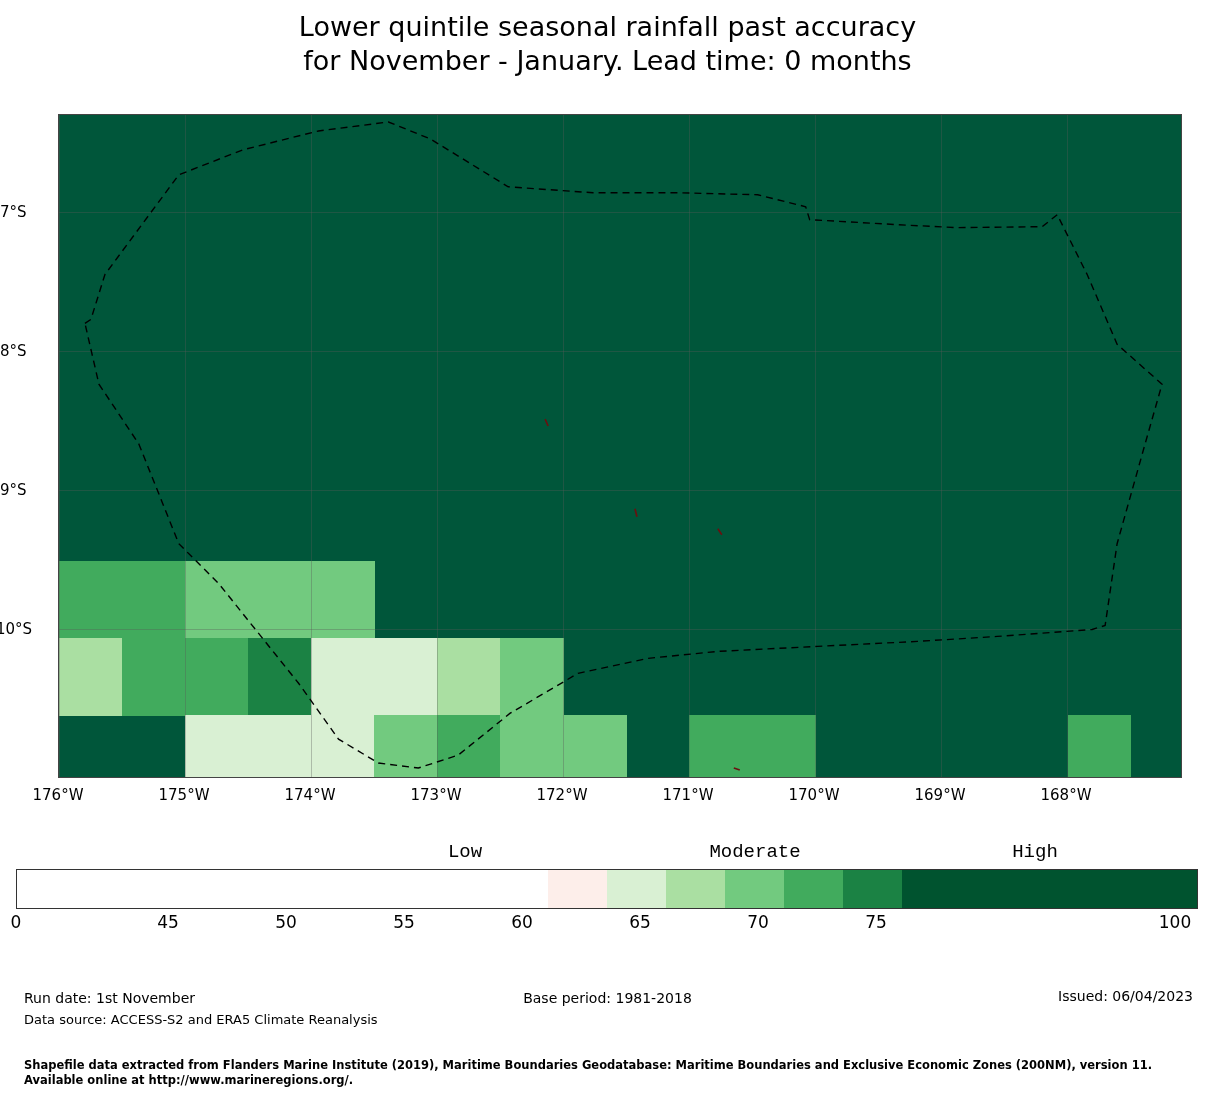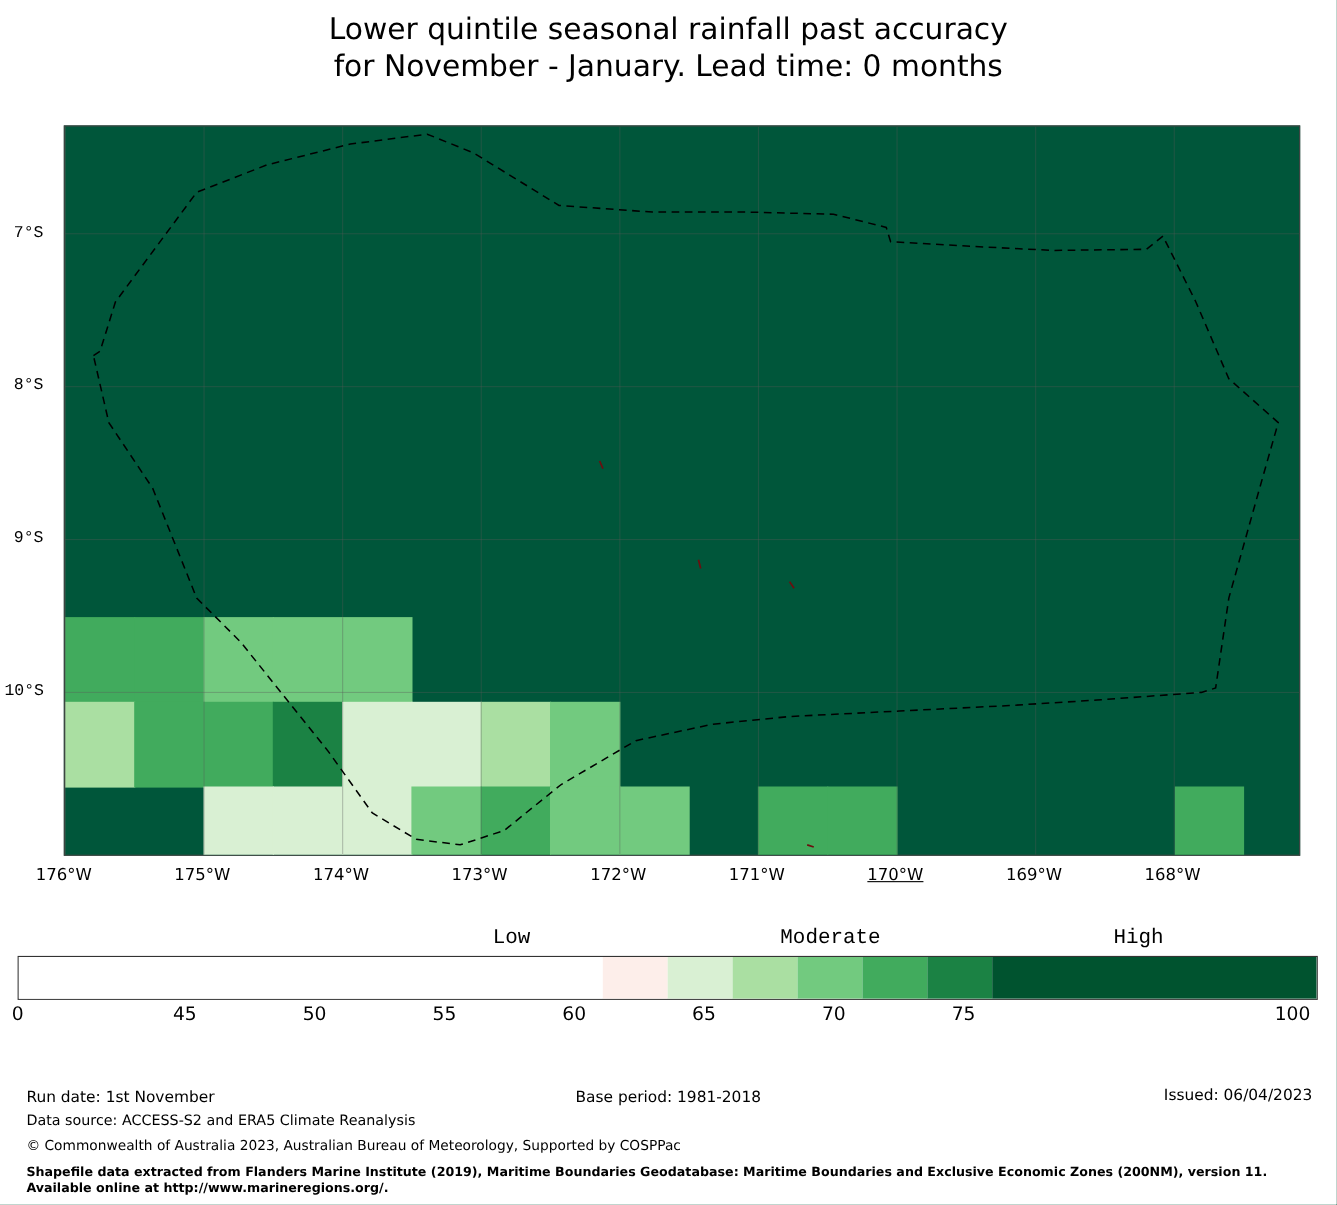--- a/index.html
+++ b/index.html
@@ -76,24 +76,23 @@
     width: 100%; height: 100%;
   }
   #coast-overlay {
     position: absolute;
     left: 0; top: 0;
     width: 100%; height: 100%;
   }
   .ylabel {
     position: absolute;
     width: 52px;
-    text-align: center;
+    text-align: left;
     font-size: 15px;
     color: #000;
-    font-family: Liberation Mono, monospace;
   }
   .xlabel {
     position: absolute;
     width: 90px;
     text-align: center;
     font-size: 15px;
     color: #000;
     top: 786px;
   }
 
@@ -249,21 +248,21 @@
   <div class="ylabel" style="left:0px; top:342px;">8°S</div>
   <div class="ylabel" style="left:0px; top:481px;">9°S</div>
   <div class="ylabel" style="left:-4px; top:620px;">10°S</div>
 
   <div class="xlabel" style="left:13px;">176°W</div>
   <div class="xlabel" style="left:139px;">175°W</div>
   <div class="xlabel" style="left:265px;">174°W</div>
   <div class="xlabel" style="left:391px;">173°W</div>
   <div class="xlabel" style="left:517px;">172°W</div>
   <div class="xlabel" style="left:643px;">171°W</div>
-  <div class="xlabel" style="left:769px;text-decoration:underline;">170°W</div>
+  <div class="xlabel" style="left:769px;">170°W</div>
   <div class="xlabel" style="left:895px;">169°W</div>
   <div class="xlabel" style="left:1021px;">168°W</div>
 
   <div class="cb-cat" style="left:365px;">Low</div>
   <div class="cb-cat" style="left:655px;text-align:center;">Moderate</div>
   <div class="cb-cat" style="left:935px;">High</div>
 
   <div id="colorbar-wrap">
     <div id="colorbar">
         <div class="seg" style="left: 0px; width: 531px; background: rgb(255, 255, 255);"></div>
@@ -283,18 +282,17 @@
   <div class="cb-tick-label" style="left:374px;">55</div>
   <div class="cb-tick-label" style="left:492px;">60</div>
   <div class="cb-tick-label" style="left:610px;">65</div>
   <div class="cb-tick-label" style="left:728px;">70</div>
   <div class="cb-tick-label" style="left:846px;">75</div>
   <div class="cb-tick-label" style="left:1145px;">100</div>
 
 
   <div class="footer-left" id="run-date">Run date: 1st November</div>
   <div class="footer-left" id="data-source">Data source: ACCESS-S2 and ERA5 Climate Reanalysis</div>
-  <div class="footer-left" id="copyright">© Commonwealth of Australia 2023, Australian Bureau of Meteorology, Supported by COSPPac</div>
   <div id="base-period">Base period: 1981-2018</div>
   <div id="issued">Issued: 06/04/2023</div>
   <div id="shapefile-note">Shapefile data extracted from Flanders Marine Institute (2019), Maritime Boundaries Geodatabase: Maritime Boundaries and Exclusive Economic Zones (200NM), version 11. Available online at http://www.marineregions.org/.</div>
 
 </div>
 
 </body></html>

